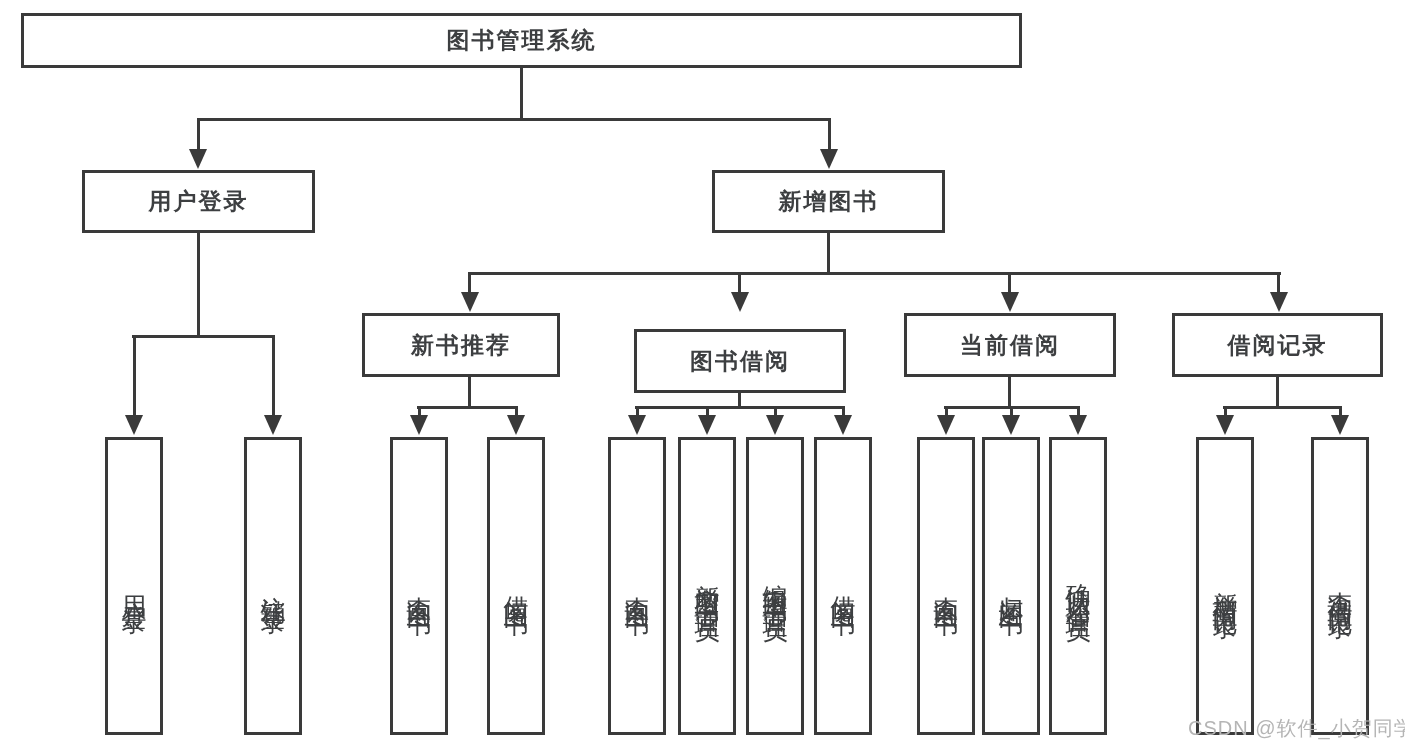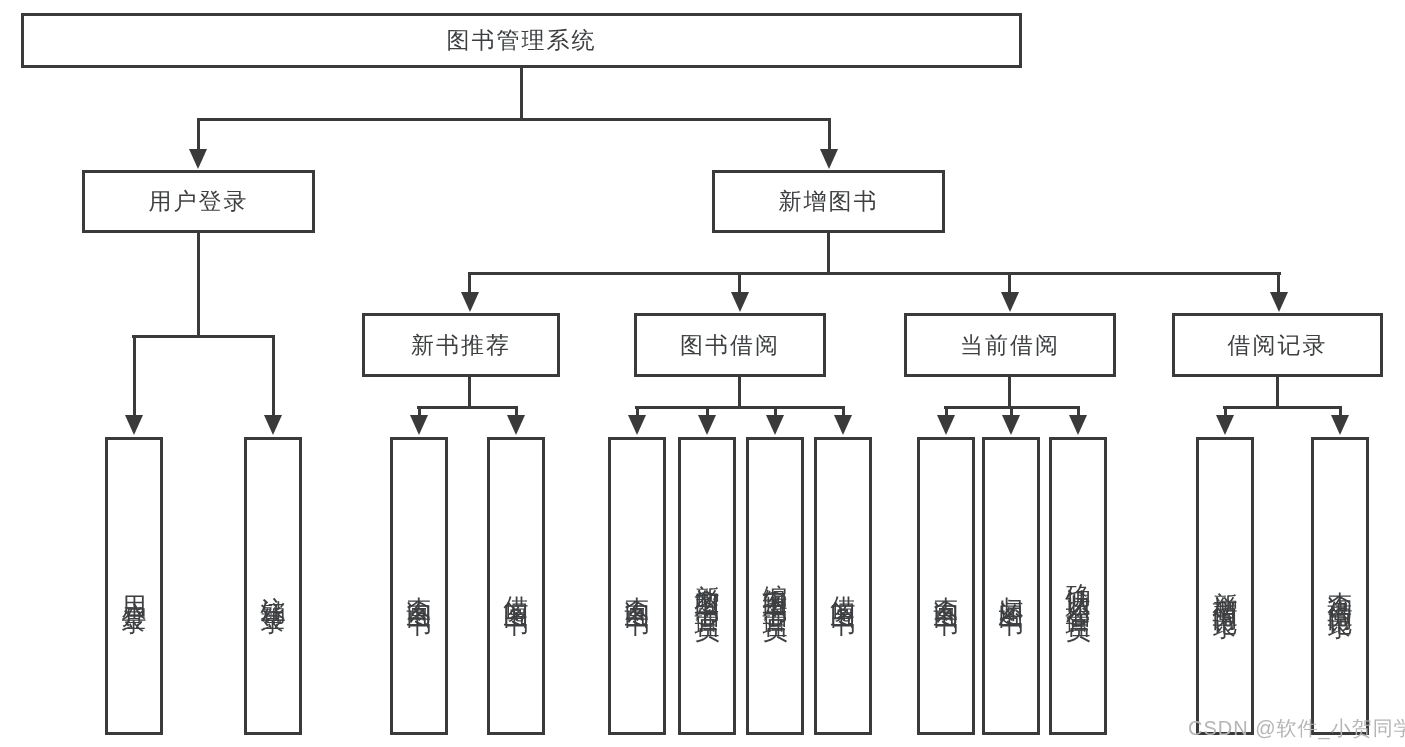--- a/index.html
+++ b/index.html
@@ -6,21 +6,21 @@
   .stage {
     position:relative; width:1405px; height:747px; background:#ffffff;
     font-family:"Liberation Sans", sans-serif; overflow:hidden;
   }
   .box {
     position:absolute; box-sizing:border-box;
     border:3px solid #3a3a3a; background:#ffffff;
     display:flex; align-items:center; justify-content:center;
     color:#3d3f41; z-index:2;
   }
-  .box.h { font-size:23px; letter-spacing:2px; font-weight:400; }
+  .box.h { font-size:23px; letter-spacing:2px; font-weight:700; }
   .box.v {
     width:58px; height:298px; top:437px;
     writing-mode:vertical-rl; text-orientation:mixed;
     font-size:25px; letter-spacing:5px; line-height:1;
   }
   .hline, .vline { position:absolute; background:#3a3a3a; z-index:1; }
   .hline { height:3px; }
   .vline { width:3px; }
   .arrow {
     position:absolute; width:0; height:0; z-index:1;
@@ -105,21 +105,21 @@
   </div>
 
   <div class="box h" style="left:712px;top:170px;width:233px;height:63px">
     <span>新增图书</span>
   </div>
 
   <div class="box h" style="left:362px;top:313px;width:198px;height:64px">
     <span>新书推荐</span>
   </div>
 
-  <div class="box h" style="left:634px;top:313px;width:192px;height:64px">
+  <div class="box h" style="left:634px;top:329px;width:212px;height:64px">
     <span>图书借阅</span>
   </div>
 
   <div class="box h" style="left:904px;top:313px;width:212px;height:64px">
     <span>当前借阅</span>
   </div>
 
   <div class="box h" style="left:1172px;top:313px;width:211px;height:64px">
     <span>借阅记录</span>
   </div>

